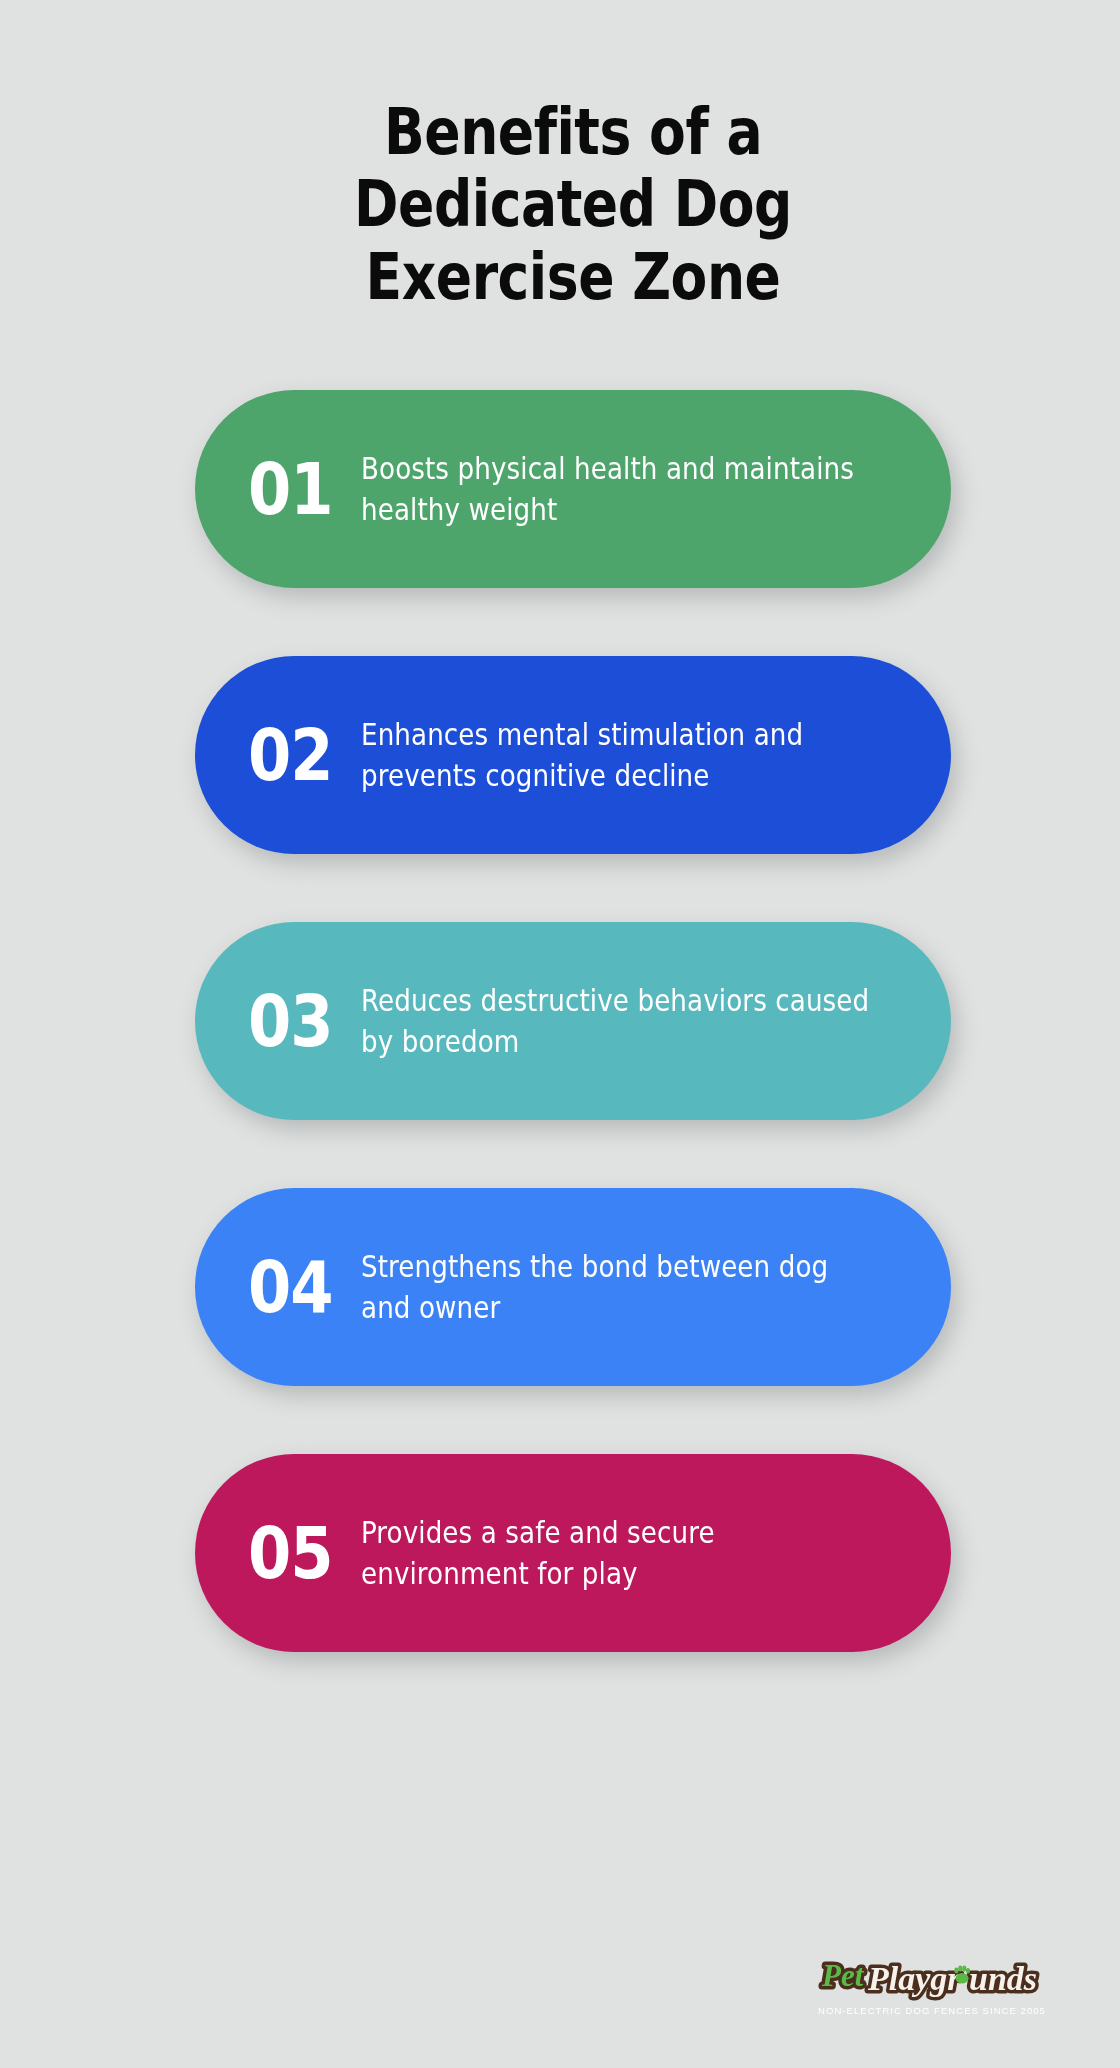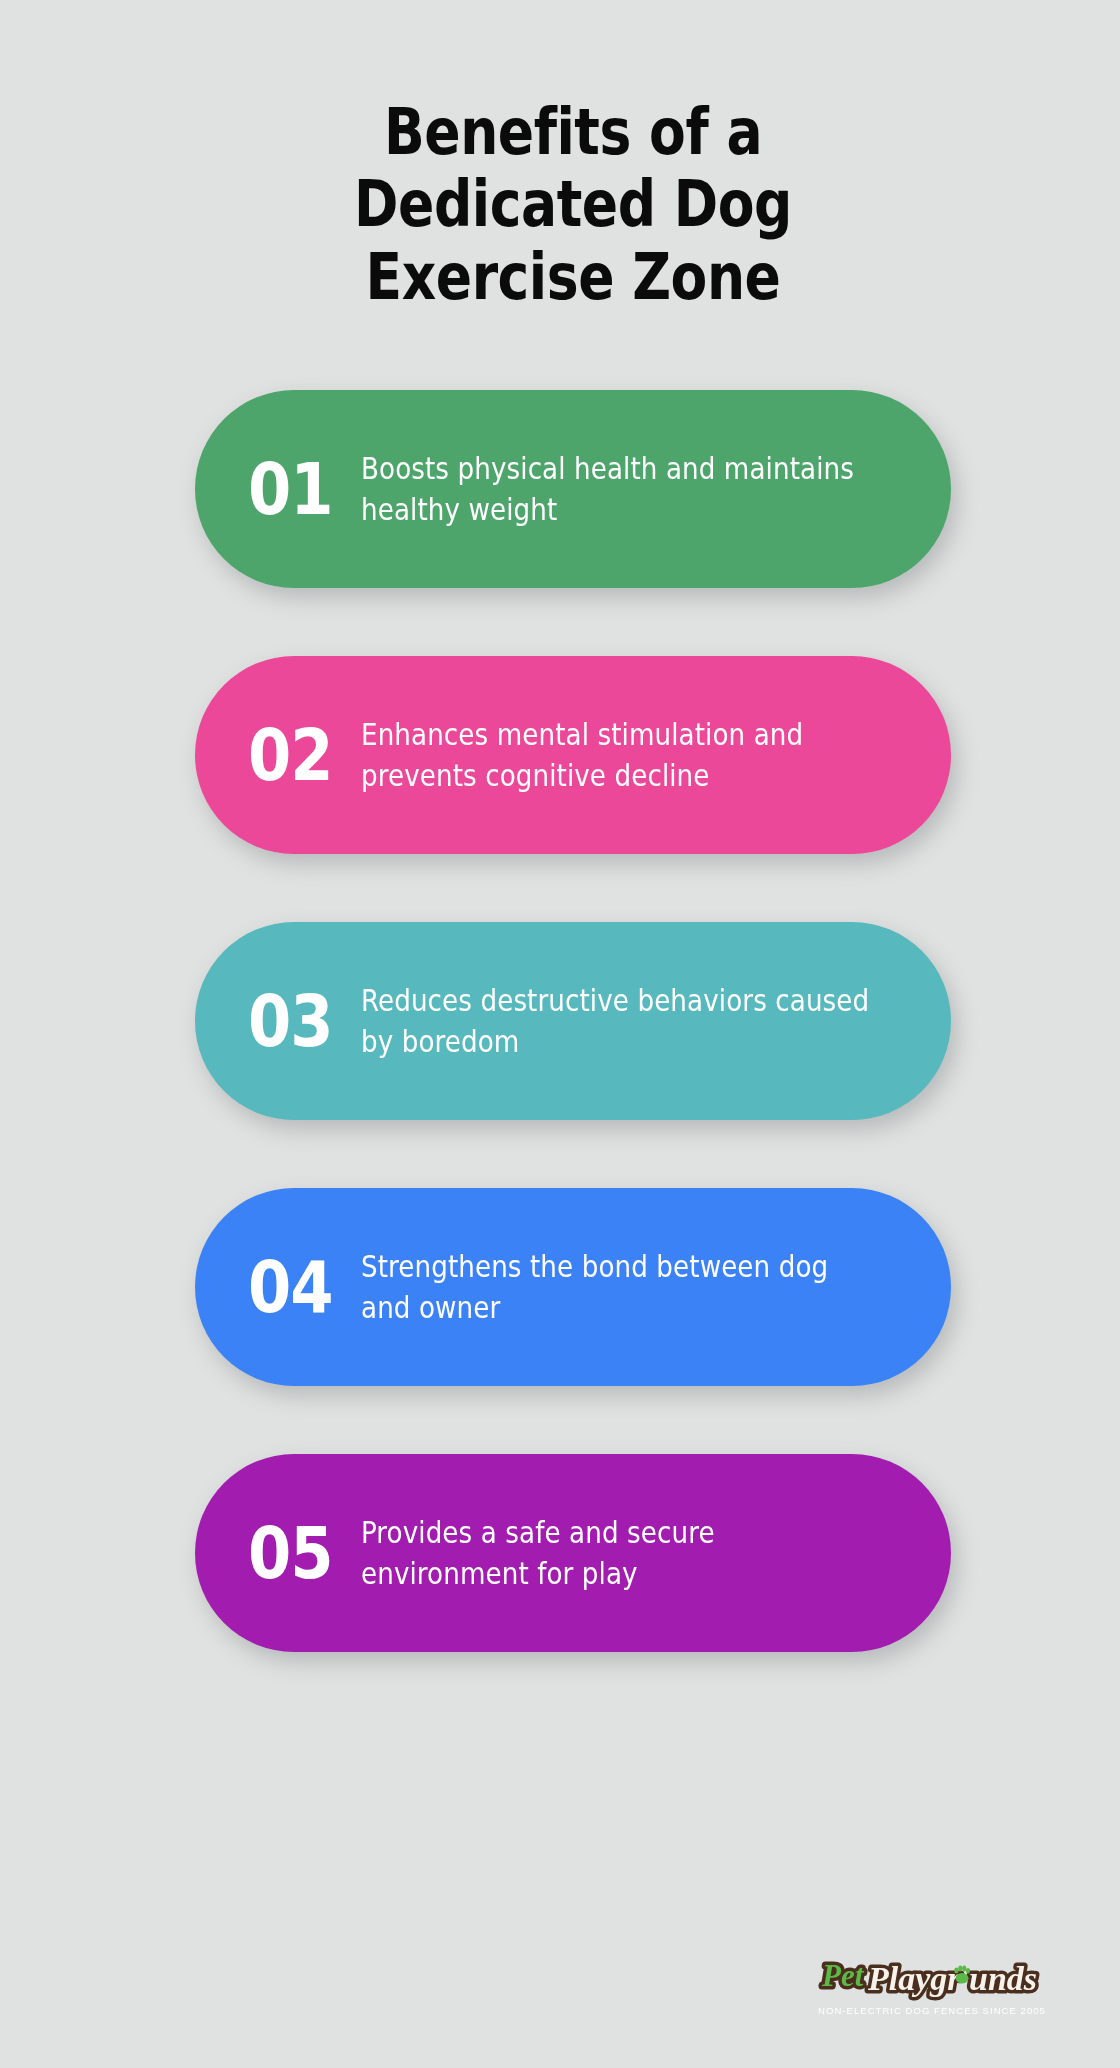--- a/index.html
+++ b/index.html
@@ -124,36 +124,36 @@
     <div class="title">Benefits of a Dedicated Dog Exercise Zone</div>
   </div>
 
   <div class="pills">
 
     <div class="pill" style="background: rgb(77, 165, 108);">
       <div class="pill-number">01</div>
       <div class="pill-text">Boosts physical health and maintains healthy weight</div>
     </div>
 
-    <div class="pill" style="background: #ec4899;">
+    <div class="pill" style="background: #1d4ed8;">
       <div class="pill-number">02</div>
       <div class="pill-text">Enhances mental stimulation and prevents cognitive decline</div>
     </div>
 
     <div class="pill" style="background: rgb(87, 185, 189);">
       <div class="pill-number">03</div>
       <div class="pill-text">Reduces destructive behaviors caused by boredom</div>
     </div>
 
     <div class="pill" style="background: #3b82f6;">
       <div class="pill-number">04</div>
       <div class="pill-text">Strengthens the bond between dog and owner</div>
     </div>
 
-    <div class="pill" style="background: #a21caf;">
+    <div class="pill" style="background: #be185d;">
       <div class="pill-number">05</div>
       <div class="pill-text">Provides a safe and secure environment for play</div>
     </div>
 
   </div>
 
   <div class="logo-wrap">
     <svg class="logo-mark" viewBox="0 0 240 52" xmlns="http://www.w3.org/2000/svg">
       <g>
         <text id="lg-pet-o" x="10" y="34" font-family="'Liberation Serif', serif" font-weight="bold" font-style="italic" font-size="31" fill="#4a2e1e" stroke="#4a2e1e" stroke-width="7" stroke-linejoin="round">Pet</text>

